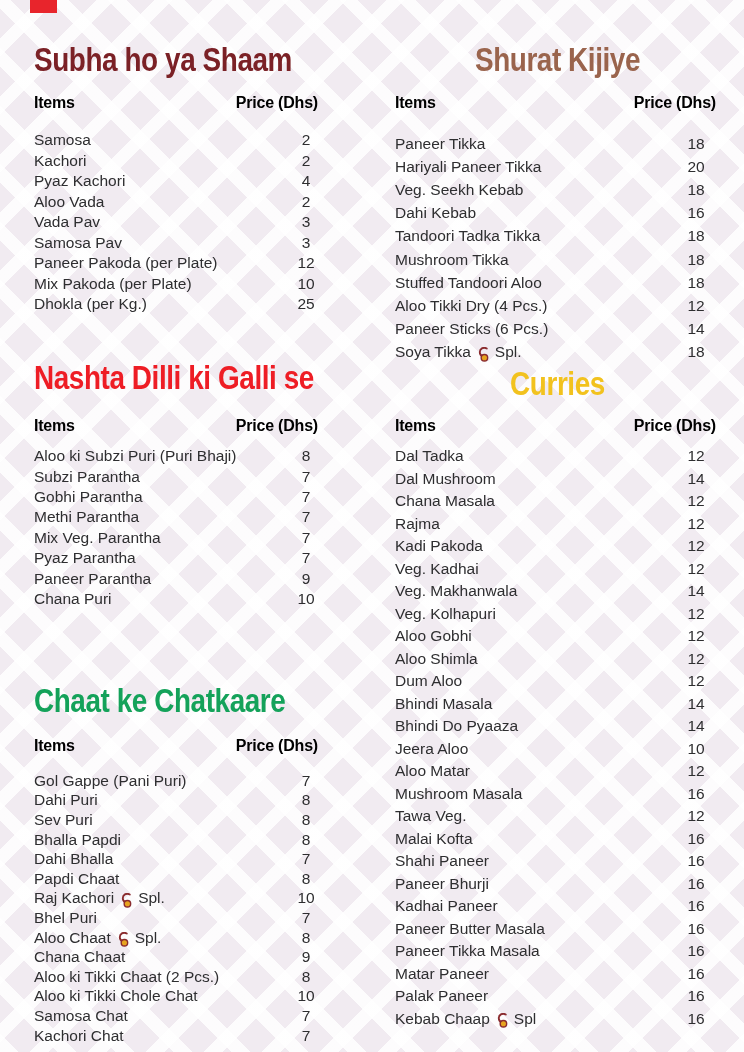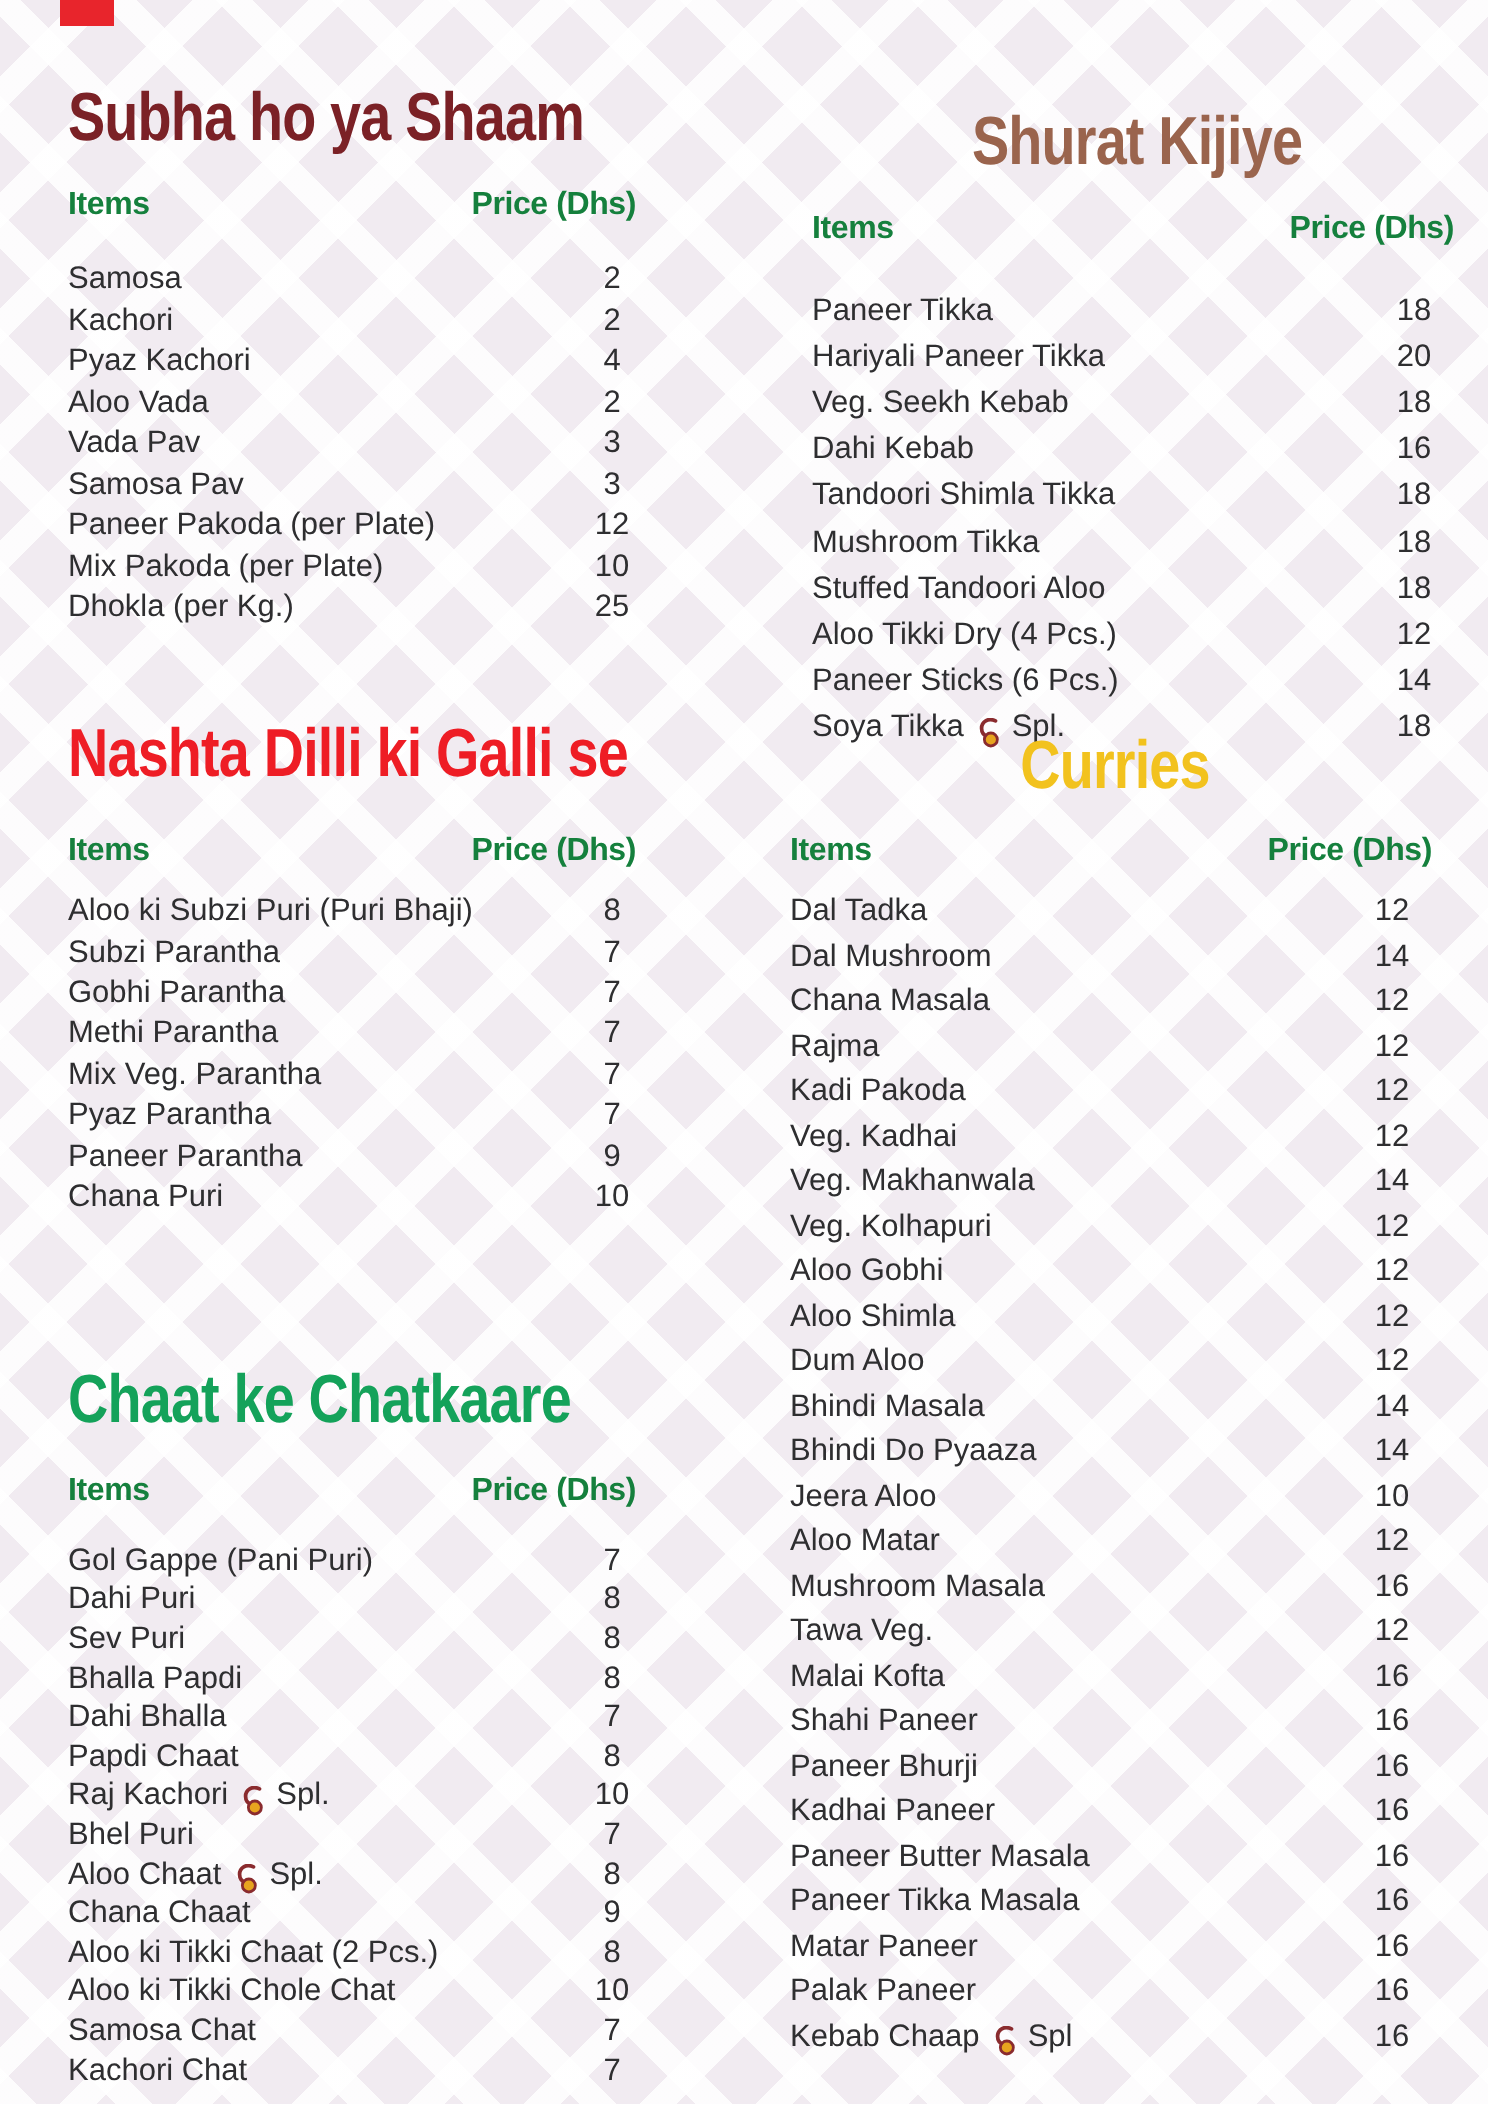--- a/index.html
+++ b/index.html
@@ -7,34 +7,34 @@
     width:744px;height:1052px;position:relative;overflow:hidden;
     font-family:"Liberation Sans", sans-serif;
     background-color:#f1ebf1;
     background-image:
       repeating-linear-gradient(45deg, rgba(255,255,255,0.85) 0 13px, rgba(255,255,255,0) 13px 41px),
       repeating-linear-gradient(-45deg, rgba(255,255,255,0.85) 0 13px, rgba(255,255,255,0) 13px 41px);
   }
   .corner-mark{position:absolute;left:30px;top:0;width:27px;height:13px;background:#e8252c;}
   .sec{position:absolute;}
   #sec-subha  {left:34px; top:42px;  width:296px; --lh:20.5px; --rows:88px; --head:52px;}
-  #sec-shurat {left:395px;top:54px;  width:325px;margin-left:11px; --lh:23.2px; --rows:90px; --head:52px;}
+  #sec-shurat {left:395px;top:42px;  width:325px; --lh:23.2px; --rows:90px; --head:52px;}
   #sec-nashta {left:34px; top:360px; width:296px; --lh:20.4px; --rows:86px; --head:57px;}
   #sec-curries{left:395px;top:366px; width:325px; --lh:22.5px; --rows:79px; --head:51px;}
   #sec-chaat  {left:34px; top:683px; width:296px; --lh:19.6px; --rows:88px; --head:54px;}
 
   .title{
     margin:0;font-size:34px;line-height:34px;font-weight:700;white-space:nowrap;
     transform:scaleX(0.82);transform-origin:left center;letter-spacing:-0.5px;
   }
   .sec.center .title{text-align:center;transform-origin:50% 50%;}
 
   .thead{
     position:absolute;top:var(--head);left:0;right:0;display:flex;
-    font-size:16px;font-weight:700;color:#15803d;letter-spacing:-0.2px;
+    font-size:16px;font-weight:700;color:#000000;letter-spacing:-0.2px;
   }
   .thead .h-price{margin-left:auto;}
   .col-l .thead .h-price{padding-right:12px;}
   .col-r .thead .h-price{padding-right:4px;}
 
   .rows{position:absolute;top:var(--rows);left:0;right:0;}
   .row{display:flex;align-items:center;height:var(--lh);font-size:15.5px;color:#2e2e30;white-space:nowrap;}
   .price{width:48px;margin-left:auto;text-align:center;flex:none;}
   .suffix{margin-left:2px;}
   .chili{display:inline-block;margin:0 3px 0 6px;line-height:0;transform:translateY(2px);}
@@ -107,21 +107,21 @@
       </div>
       <div class="row">
         <span class="iname">Veg. Seekh Kebab</span>
         <span class="price">18</span>
       </div>
       <div class="row">
         <span class="iname">Dahi Kebab</span>
         <span class="price">16</span>
       </div>
       <div class="row">
-        <span class="iname">Tandoori Shimla Tikka</span>
+        <span class="iname">Tandoori Tadka Tikka</span>
         <span class="price">18</span>
       </div>
       <div class="row">
         <span class="iname">Mushroom Tikka</span>
         <span class="price">18</span>
       </div>
       <div class="row">
         <span class="iname">Stuffed Tandoori Aloo</span>
         <span class="price">18</span>
       </div>

